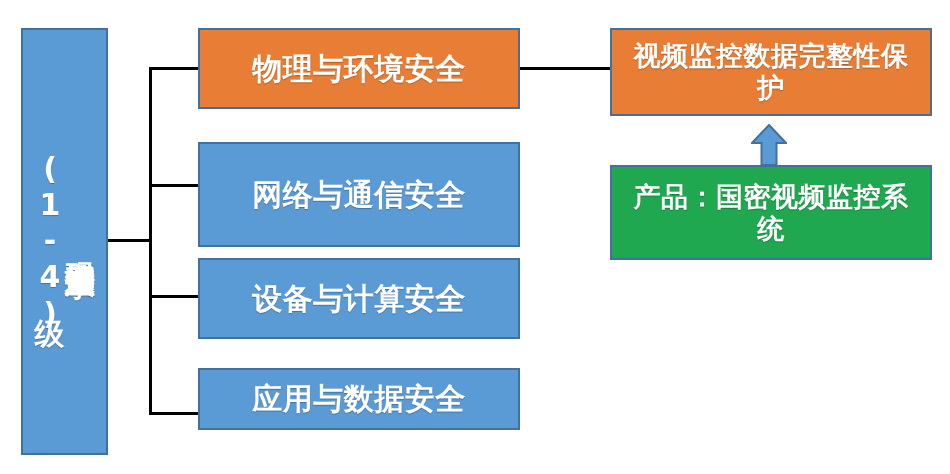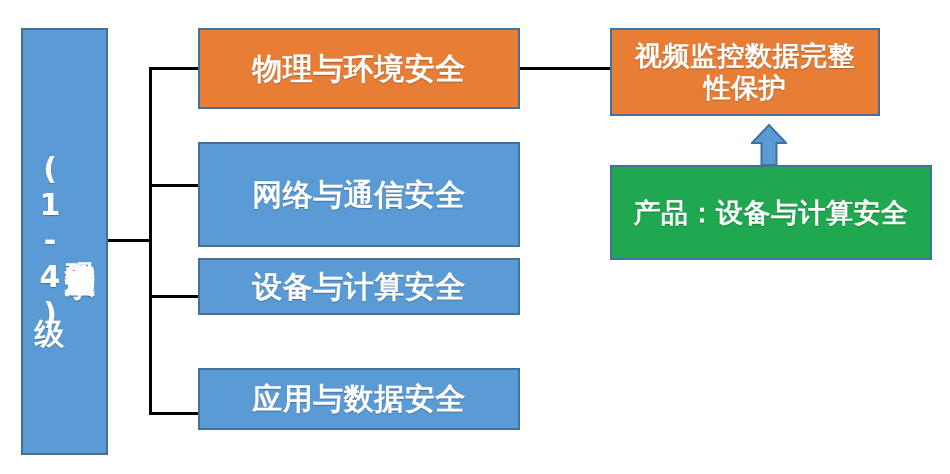--- a/index.html
+++ b/index.html
@@ -60,28 +60,28 @@
   }
 
   
   .l2 {
     left: 198px;
     width: 322px;
     font-size: 30px;
   }
   #node-physical { top: 28px;  height: 81px; }
   #node-network  { top: 142px; height: 105px; }
-  #node-device   { top: 258px; height: 57px; }
+  #node-device   { top: 258px; height: 81px; }
   #node-appdata  { top: 368px; height: 62px; }
 
   
   #node-outcome {
     left: 610px;
     top: 28px;
-    width: 270px;
+    width: 322px;
     height: 88px;
     font-size: 27px;
   }
   #node-product {
     left: 610px;
     top: 165px;
     width: 322px;
     height: 95px;
     font-size: 27px;
   }
@@ -155,16 +155,16 @@
     <span class="label">视频监控数据完整性保护</span>
   </div>
 
   <div id="arrow-product-outcome">
     <svg width="36" height="42" viewBox="0 0 36 42" xmlns="http://www.w3.org/2000/svg">
       <polygon points="18,1 35,19 25.5,19 25.5,41 10.5,41 10.5,19 1,19" fill="#5B9BD5" stroke="#41719C" stroke-width="2" stroke-linejoin="miter"></polygon>
     </svg>
   </div>
 
   <div class="node fill-green" id="node-product">
-    <span class="label">产品：设备与计算安全</span>
+    <span class="label">产品：国密视频监控系统</span>
   </div>
 
 </div>
 
 </body></html>

